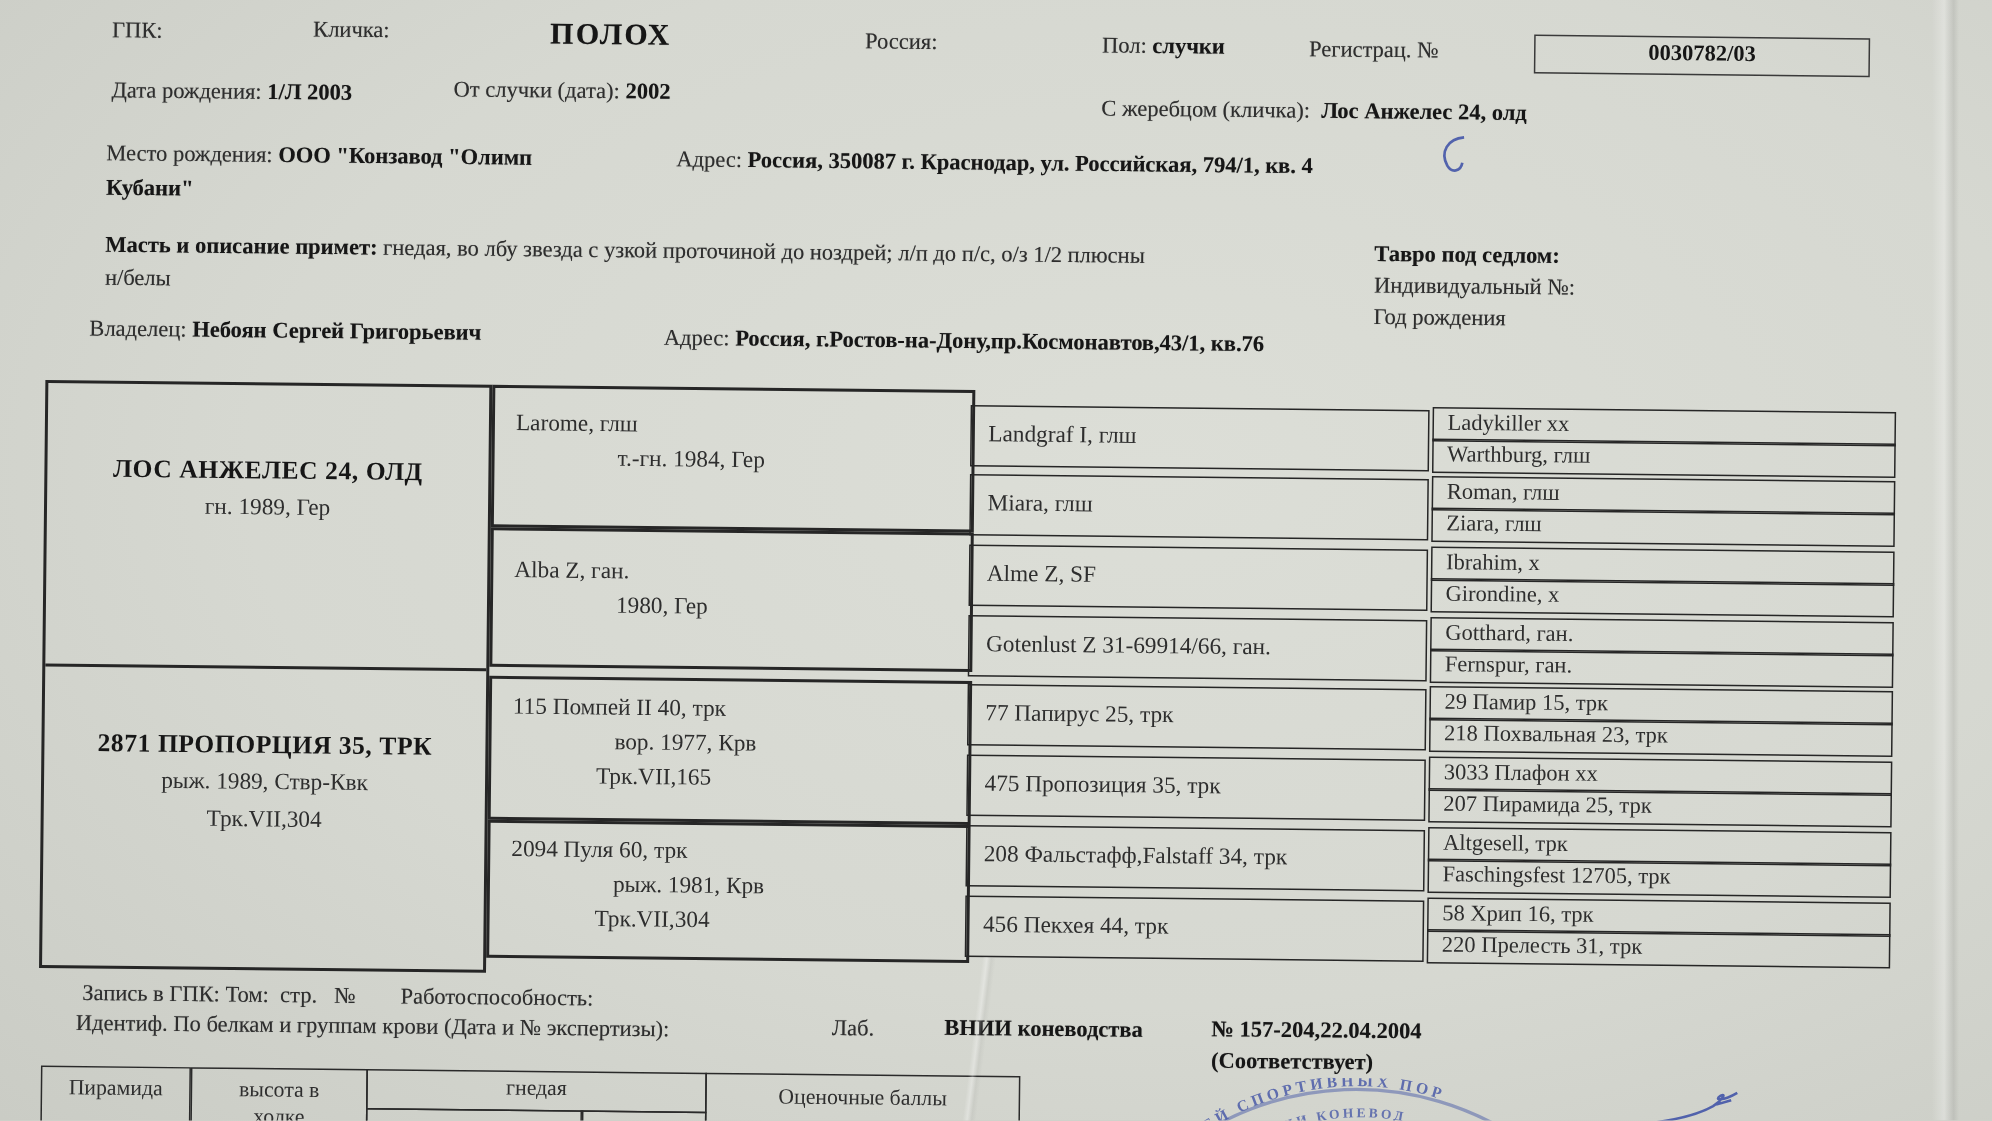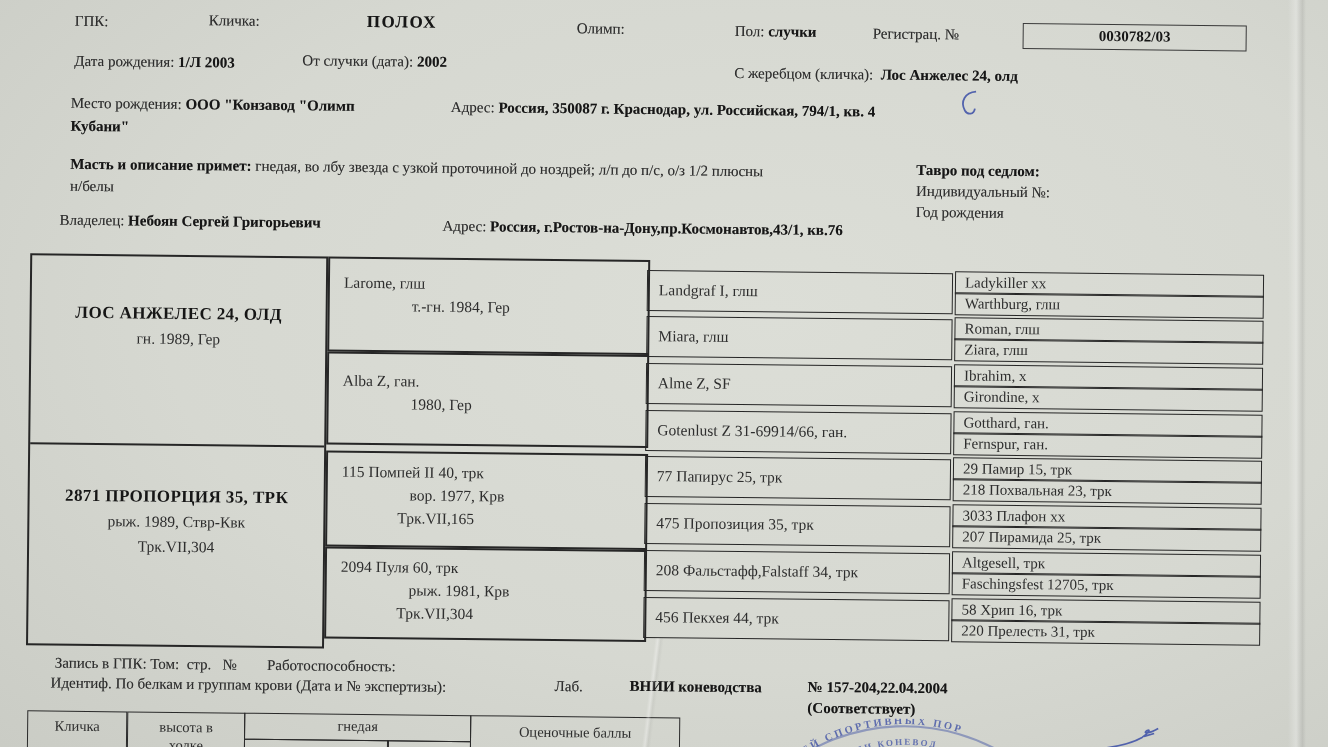--- a/index.html
+++ b/index.html
@@ -63,22 +63,22 @@
 </style>
 </head>
 <body>
 
 <div class="paper-light"></div>
 
 <div class="sheet">
 
   <span class="t" style="left:75px;top:12px">ГПК:</span>
   <span class="t" style="left:209px;top:10px">Кличка:</span>
-  <span class="t b" style="left:367px;top:8px;font-size:17px;letter-spacing:1.5px">ПОЛОХ</span>
-  <span class="t" style="left:577px;top:14px">Олимп:</span>
+  <span class="t b" style="left:367px;top:8px;font-size:20px;letter-spacing:1.5px">ПОЛОХ</span>
+  <span class="t" style="left:577px;top:14px">Россия:</span>
   <span class="t" style="left:735px;top:15px"><span>Пол:</span>&nbsp;<span class="b">случки</span></span>
   <span class="t" style="left:873px;top:16px">Регистрац. №</span>
   <div class="regbox"><span>0030782/03</span></div>
 
   <span class="t" style="left:75px;top:52px"><span>Дата рождения:</span>&nbsp;<span class="b">1/Л 2003</span></span>
   <span class="t" style="left:303px;top:49px"><span>От случки (дата):</span>&nbsp;<span class="b">2002</span></span>
   <span class="t" style="left:735px;top:57px"><span>С жеребцом (кличка):</span>&nbsp; <span class="b">Лос Анжелес 24, олд</span></span>
 
   <div class="t wrapblock" style="left:72px;top:91px;width:356px;white-space:normal;line-height:23px">
     <span>Место рождения:</span>
@@ -221,21 +221,21 @@
   </div>
 
   <span class="t pre" style="left:62px;top:654px">Запись в ГПК: Том:  стр.   №        Работоспособность:</span>
   <span class="t" style="left:58px;top:674px">Идентиф. По белкам и группам крови (Дата и № экспертизы):</span>
   <span class="t" style="left:562px;top:672px">Лаб.</span>
   <span class="t b" style="left:637px;top:671px">ВНИИ коневодства</span>
   <span class="t b" style="left:815px;top:670px">№ 157-204,22.04.2004</span>
   <span class="t b" style="left:815px;top:691px">(Соответствует)</span>
 
   <div class="mtable">
-    <div class="mc" style="left:0;top:0;width:100px;height:58px;padding-top:6px"><span>Кличка</span></div>
+    <div class="mc" style="left:0;top:0;width:100px;height:58px;padding-top:6px"><span>Пирамида</span></div>
     <div class="mc" style="left:100px;top:0;width:118px;height:58px;padding-top:5px;line-height:18px"><span>высота в</span><br><span>холке</span></div>
     <div class="mc" style="left:217px;top:0;width:227px;height:27px;padding-top:3px"><span>гнедая</span></div>
     <div class="mc" style="left:217px;top:26px;width:145px;height:32px;padding-top:4px"><span>груди</span></div>
     <div class="mc" style="left:360px;top:26px;width:84px;height:32px"></div>
     <div class="mc" style="left:443px;top:0;width:210px;height:36px;padding-top:7px"><span>Оценочные баллы</span></div>
   </div>
 
   <svg class="stamp" viewBox="0 0 234 38">
     <path d="M 0,52 A 195,195 0 0 1 232,40" stroke="#4a5ba8" stroke-width="2.2" fill="none" opacity="0.5"></path>
     <path id="stampArc1" d="M 10,46 A 182,182 0 0 1 226,36" fill="none"></path>

